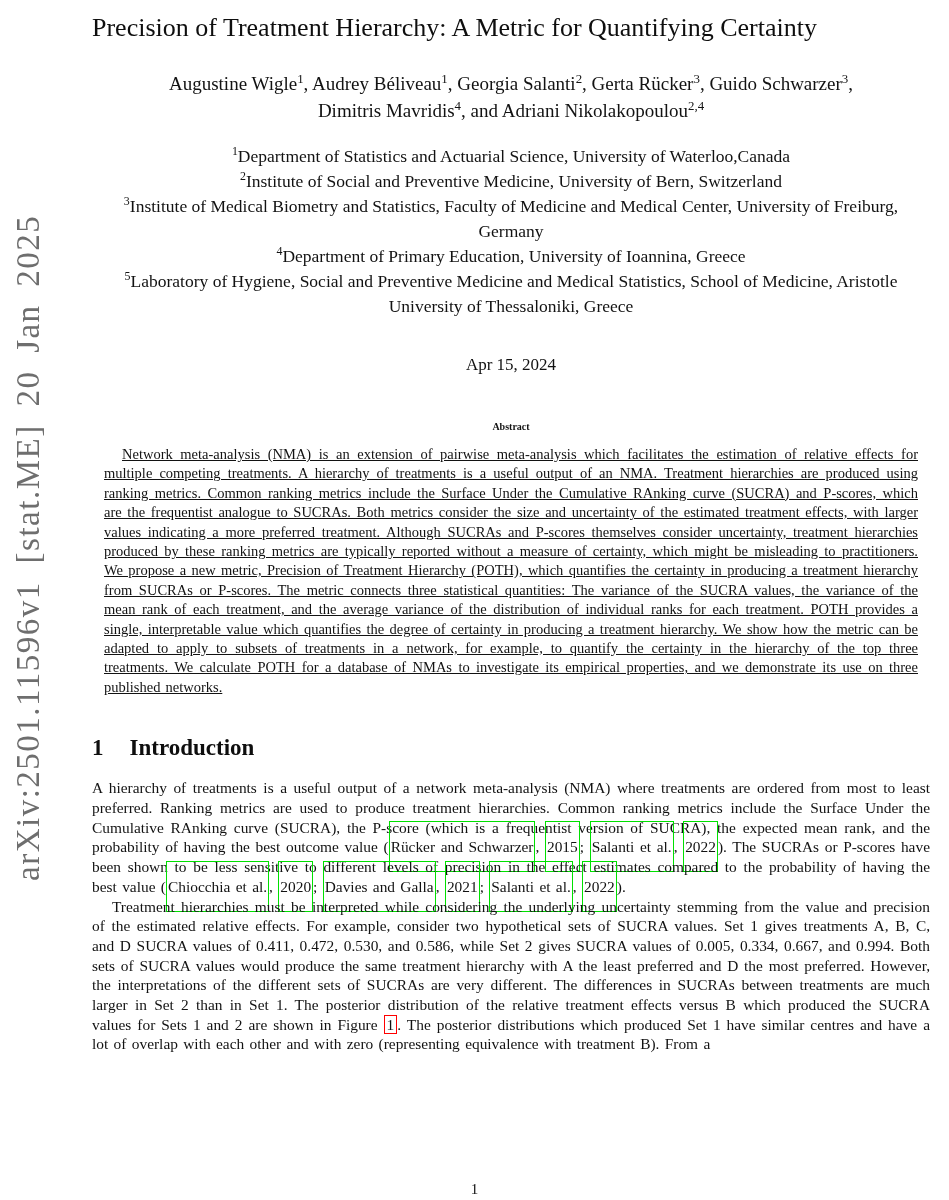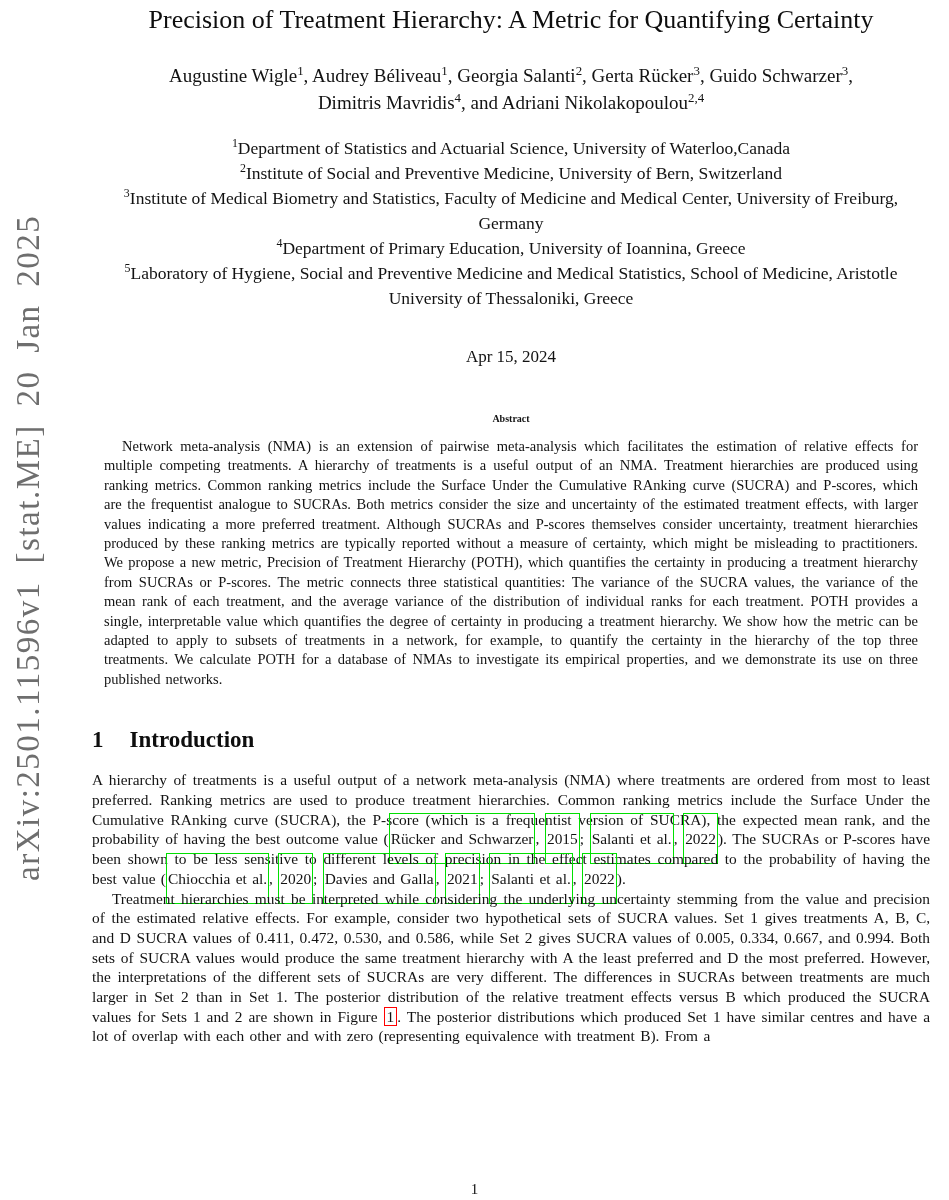--- a/index.html
+++ b/index.html
@@ -20,22 +20,22 @@
     transform-origin: 0 0;
     transform: rotate(-90deg);
     white-space: nowrap;
     font-size: 33px;
     letter-spacing: 1.5px;
     word-spacing: 8px;
     color: var(--stamp, #6e6e6e);
   }
   .content { margin: 0 19px 0 92px; }
   .title {
-    padding-top: 0;
-    text-align: center;
+    padding-top: 8px;
+    text-align: left;
     font-size: 26px;
     font-weight: normal;
     line-height: 39px;
     color: #0e0e0e;
   }
   .authors {
     margin-top: 23px;
     text-align: center;
     font-size: 19px;
     line-height: 27px;
@@ -53,20 +53,21 @@
     font-size: 10px;
     font-weight: bold;
   }
   .abstract-body {
     margin: 13px 12px 0 12px;
     font-size: 14.5px;
     line-height: 19.4px;
     text-align: justify;
     text-indent: 18px;
     word-spacing: 1.5px;
+    text-decoration: underline;
   }
   .section-heading {
     margin-top: 38px;
     font-size: 23px;
     font-weight: bold;
     color: #0e0e0e;
   }
   .sec-num { margin-right: 26px; }
   .body-par {
     margin-top: 17px;

